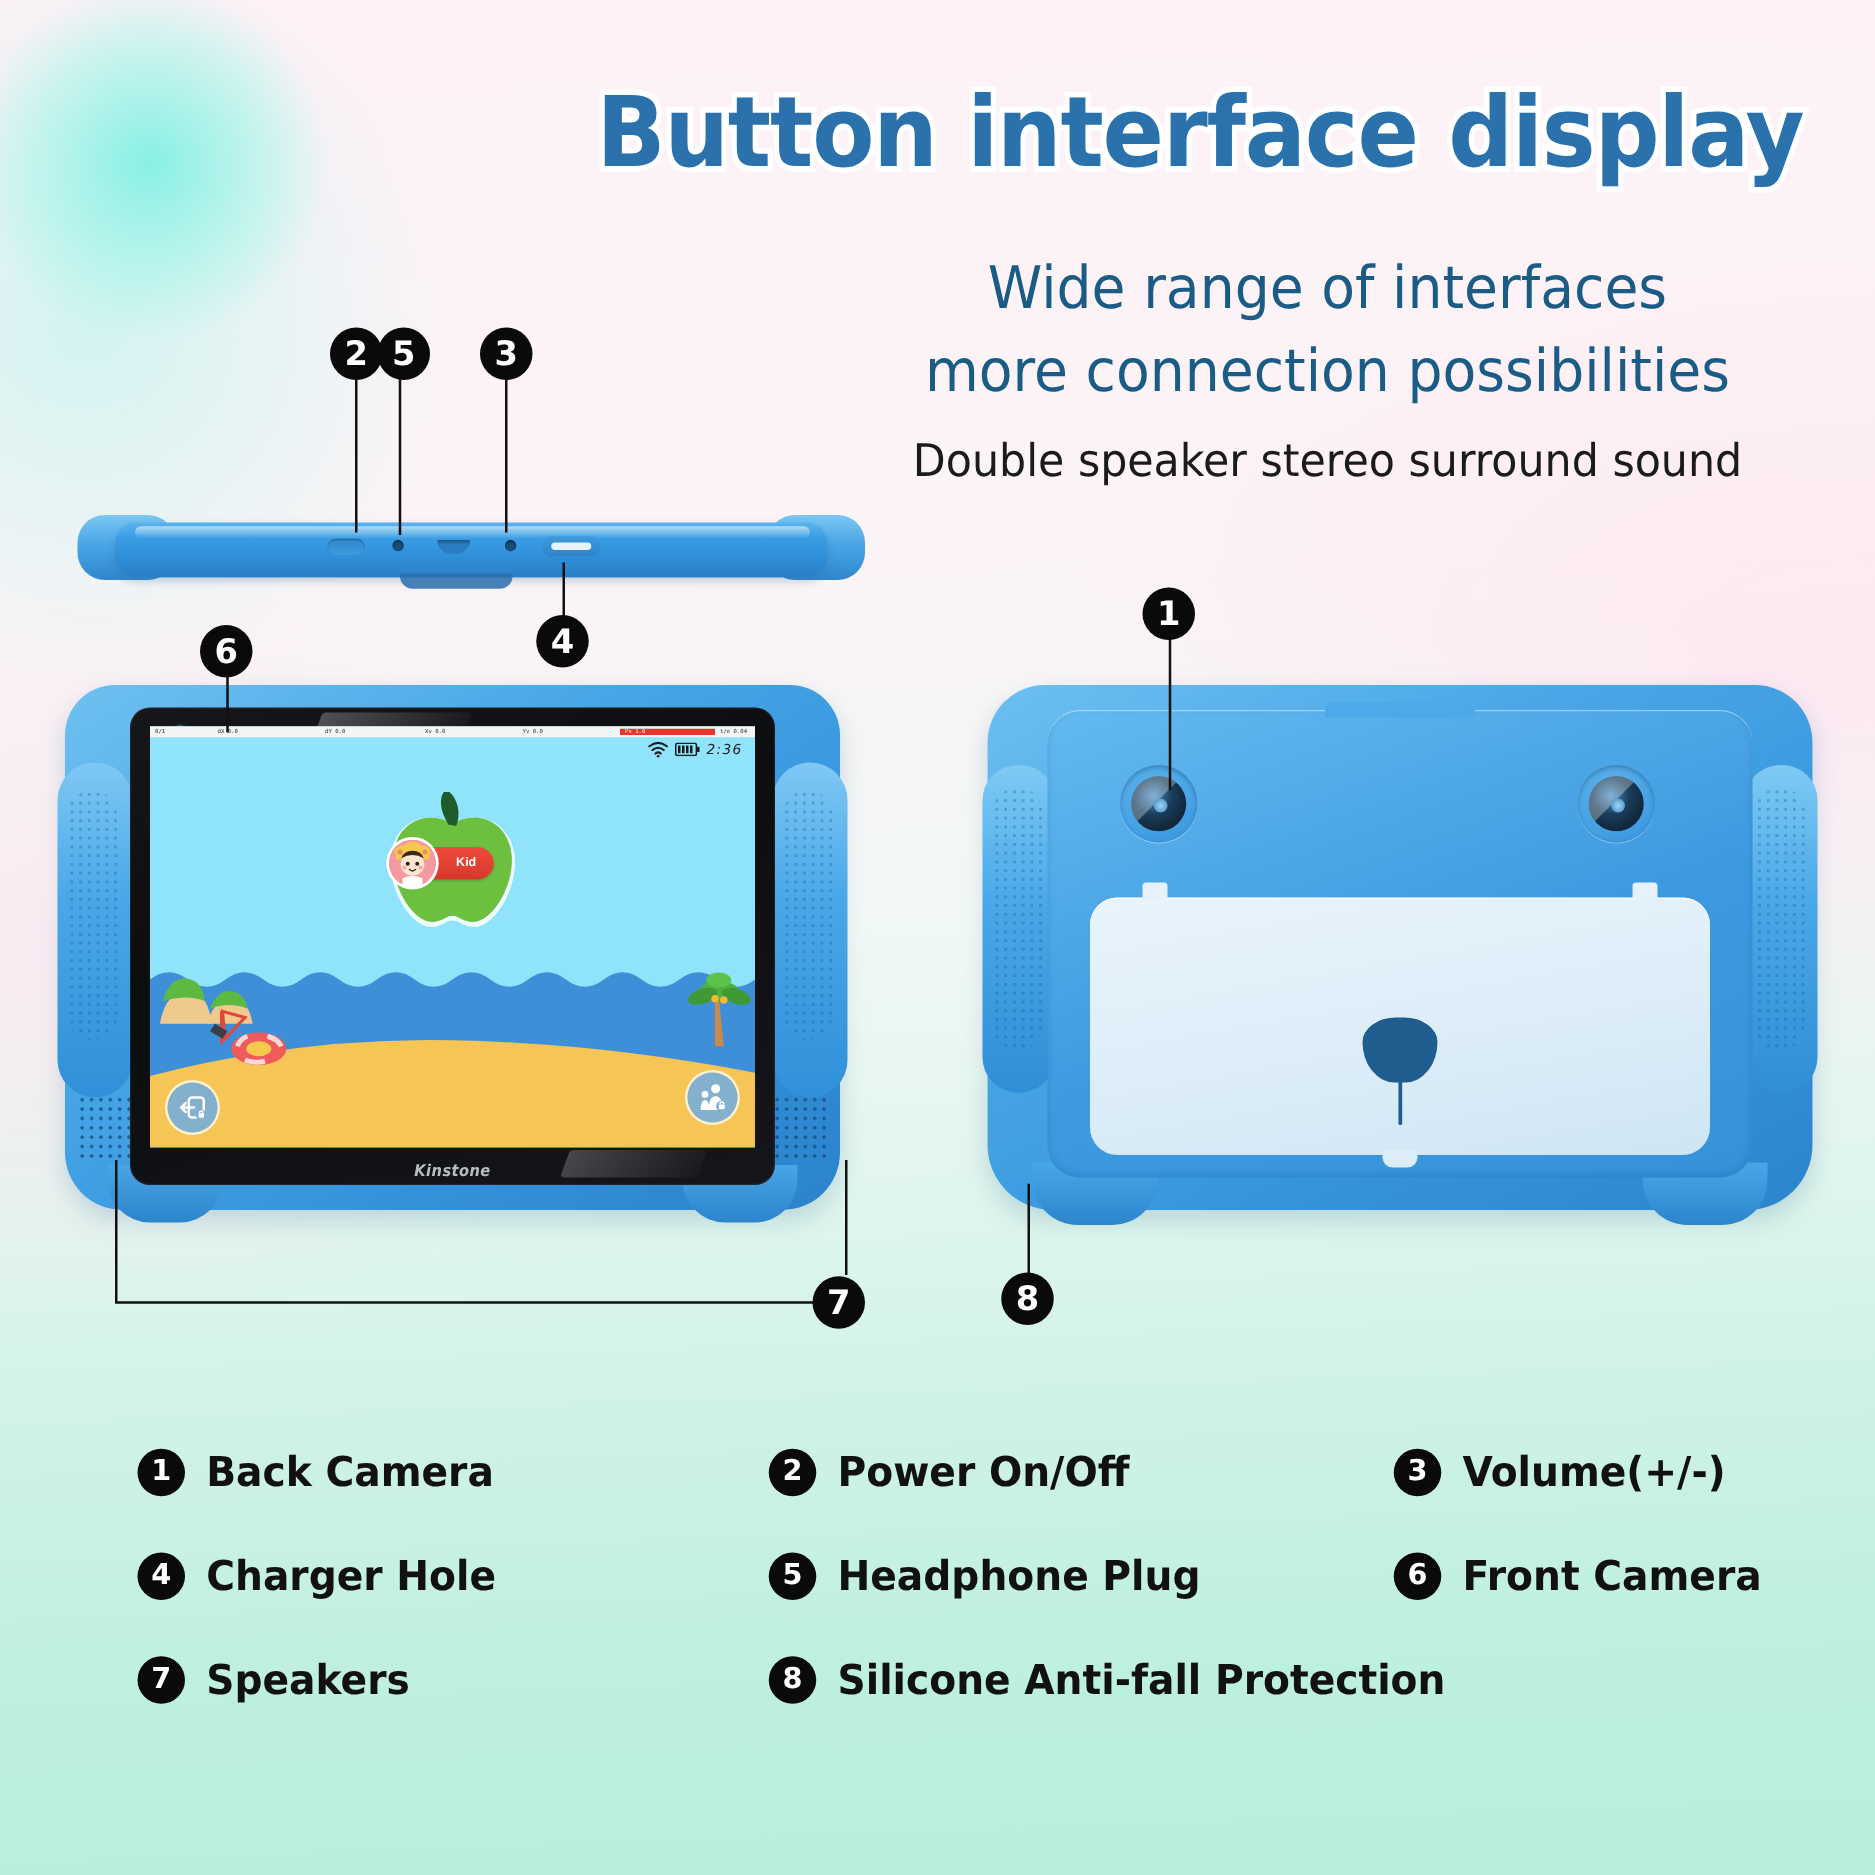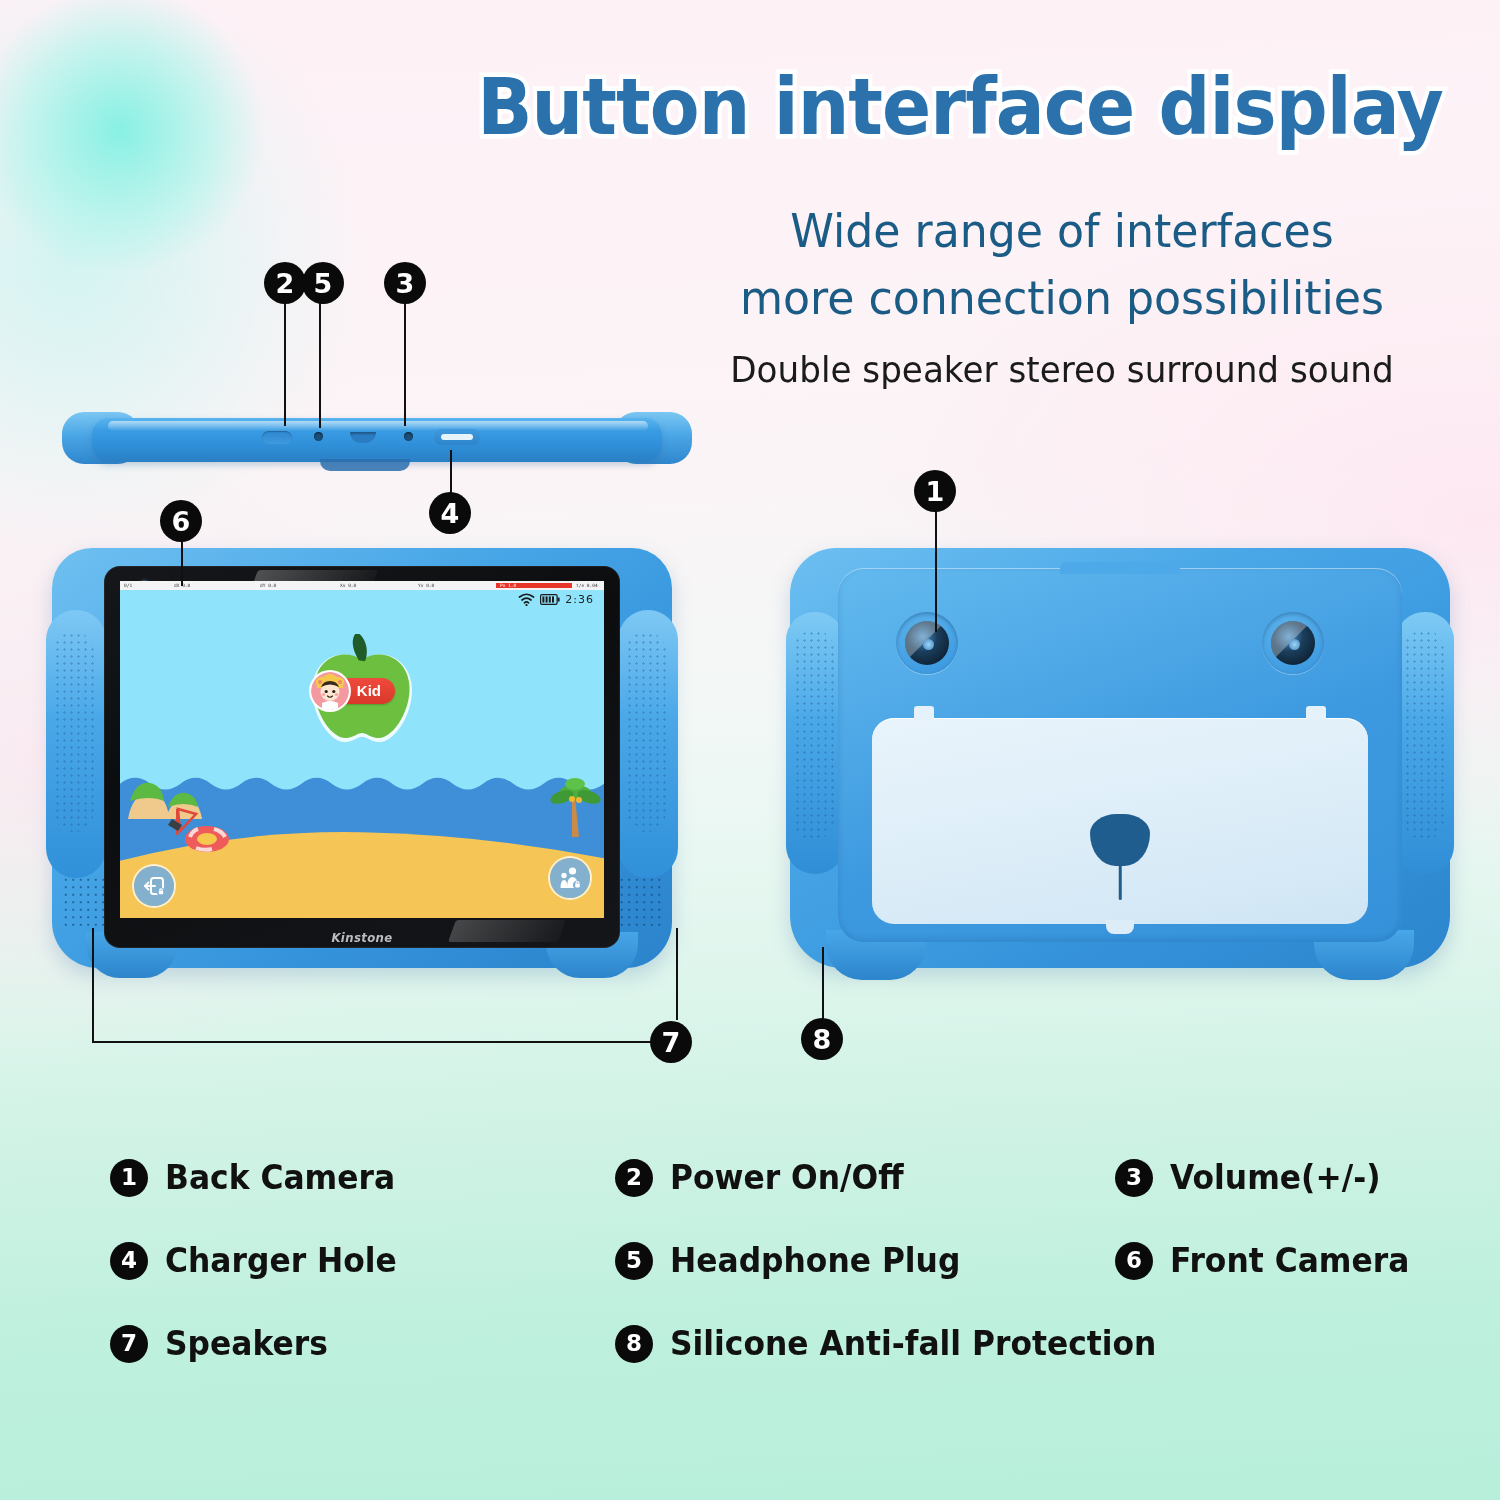--- a/index.html
+++ b/index.html
@@ -133,28 +133,28 @@
   
   .screen { position:absolute; left:16px; top:15px; right:16px; bottom:30px; overflow:hidden; background:#8fe3fb; }
   .statusbar-debug {
     position:absolute; left:0; top:0; width:100%; height:9px; background:#f4f4f4;
     font-size:4.5px; color:#333; font-family:"DejaVu Sans Mono", monospace;
     display:flex; align-items:center;
   }
   .dbg { flex:0 0 auto; padding-left:4px; white-space:nowrap; }
   .dbg.red { background:#e8352a; color:#fff; }
   .sky { position:absolute; left:0; top:9px; right:0; height:64%; background:#8fe3fb; }
-  .status-right { position:absolute; right:10px; top:12px; display:flex; align-items:center; gap:5px; }
+  .status-right { position:absolute; right:10px; top:12px; display:flex; align-items:center; gap:5px;font-style:italic; }
   .wifi svg, .batt svg { display:block; }
   .clock { font-family:"DejaVu Sans", sans-serif; font-size:11px; color:#222; letter-spacing:1px; }
   .apple-wrap { position:absolute; left:50%; top:34%; transform:translate(-50%,-50%); }
   .kidpill {
     position:absolute; left:26px; top:44px; width:72px; height:26px; border-radius:13px;
     background:linear-gradient(180deg,#ef4b3c,#d8382a);
-    color:#fff; font-size:15px; font-weight:bold;
+    color:#fff; font-size:10px; font-weight:bold;
     display:flex; align-items:center; justify-content:flex-end; padding-right:14px;
     box-shadow:0 1px 2px rgba(0,0,0,.2);
   }
   .avatar { position:absolute; left:14px; top:38px; width:38px; height:38px; border-radius:50%;
     background:#fff; box-shadow:0 0 0 2px #fff; overflow:hidden; z-index:3; }
   .corner-btn { position:absolute; width:40px; height:40px; border-radius:50%;
     background:rgba(120,175,215,.92); box-shadow:0 0 0 2px rgba(255,255,255,.75);
     display:flex; align-items:center; justify-content:center; }
   .corner-btn.l { left:14px; bottom:12px; }
   .corner-btn.r { right:14px; bottom:20px; }

